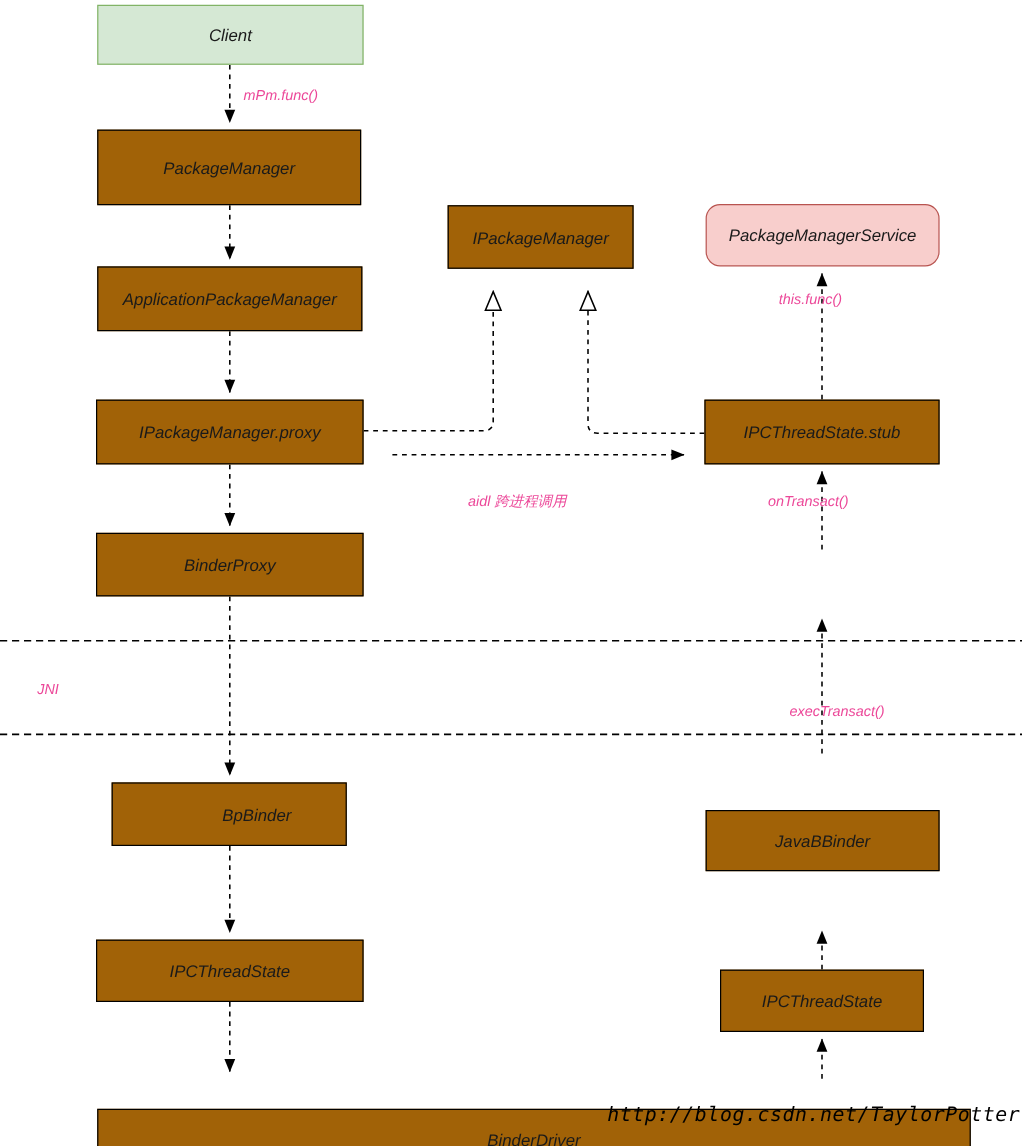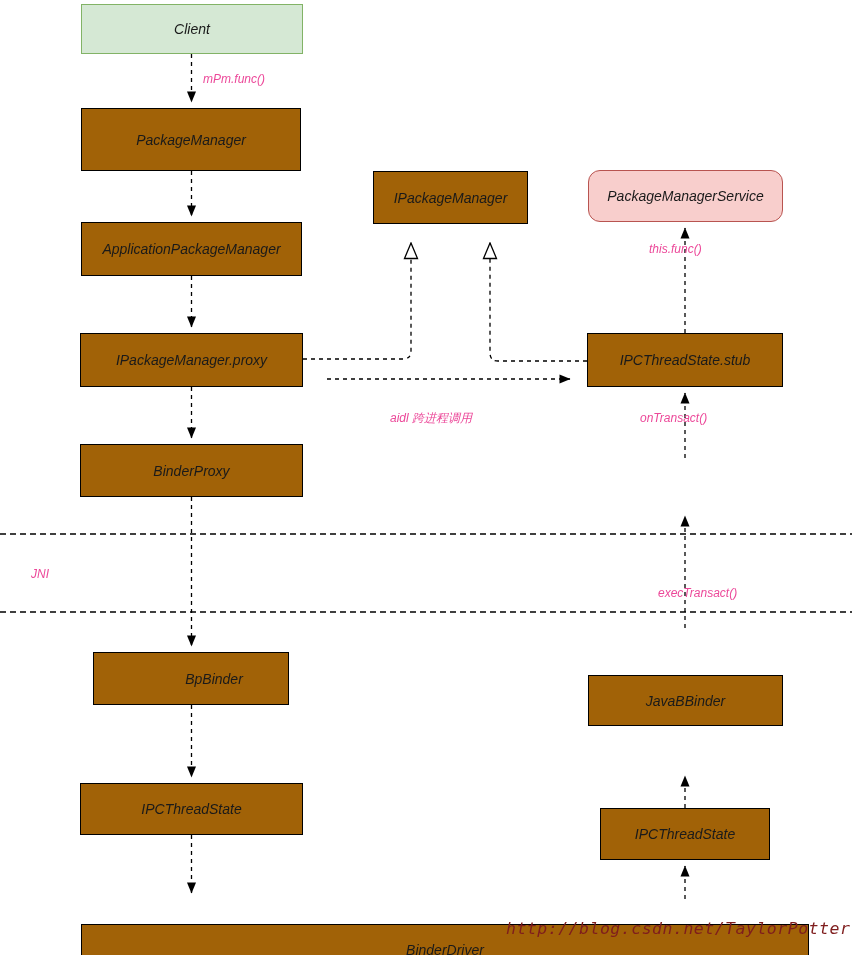--- a/index.html
+++ b/index.html
@@ -50,21 +50,21 @@
     z-index: 3;
     white-space: nowrap;
   }
   .watermark {
     position: absolute;
     left: 506px;
     top: 919px;
     font-family: "DejaVu Sans Mono", monospace;
     font-size: 16.5px;
     letter-spacing: 0.5px;
-    color: #7f1d1d;
+    color: #000000;
     z-index: 4;
     white-space: nowrap;
   }
 </style>
 </head>
 <body>
 
 <div class="canvas">
 
   <svg class="connectors" width="852" height="955" viewBox="0 0 852 955">

